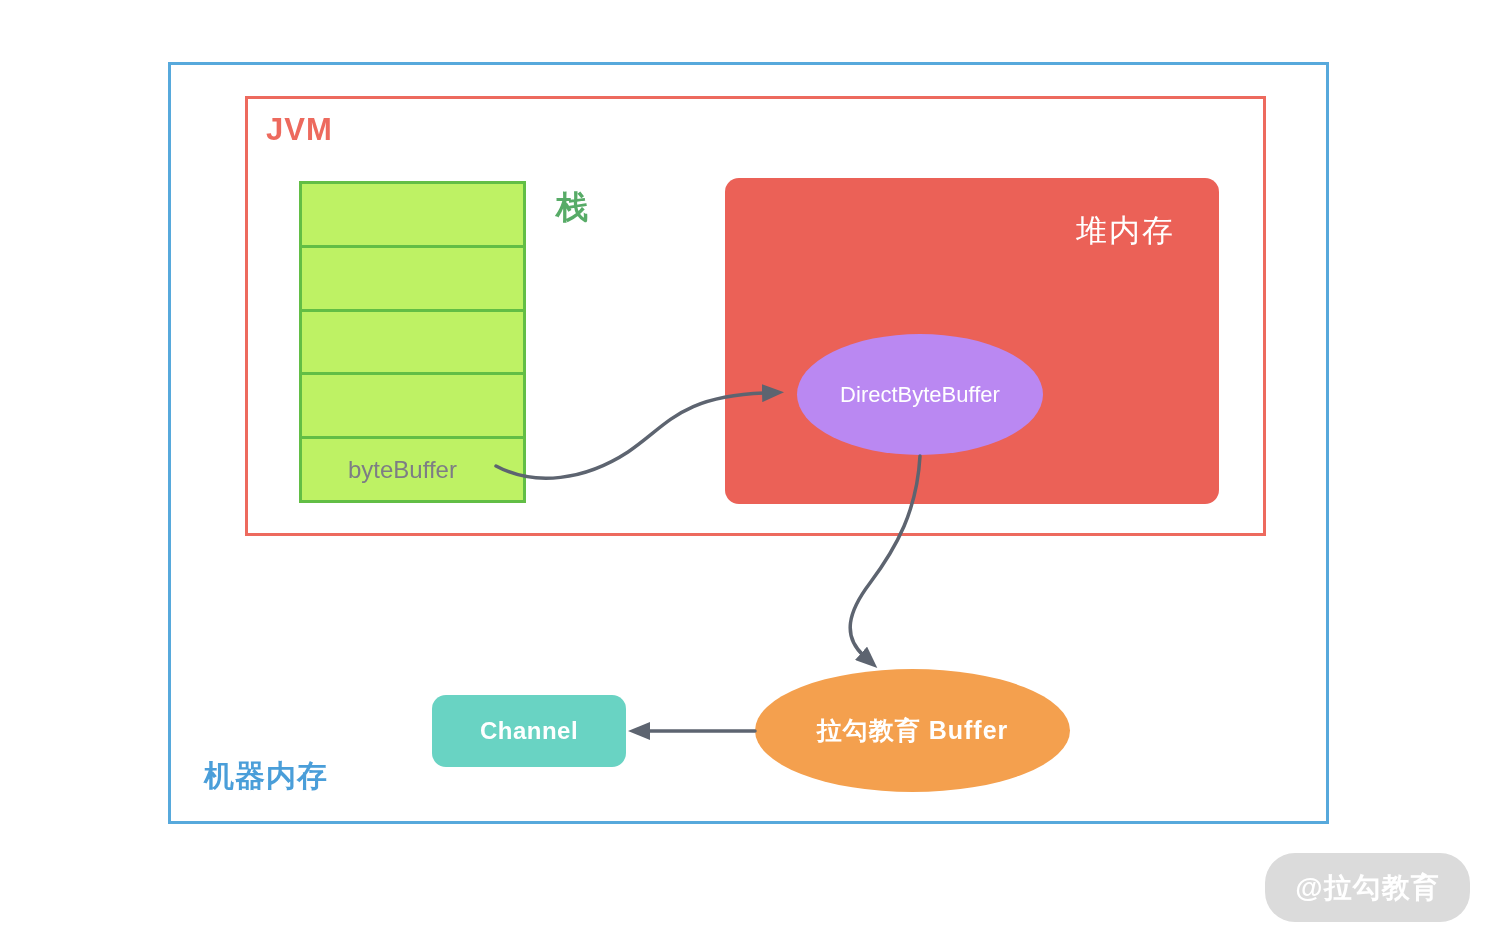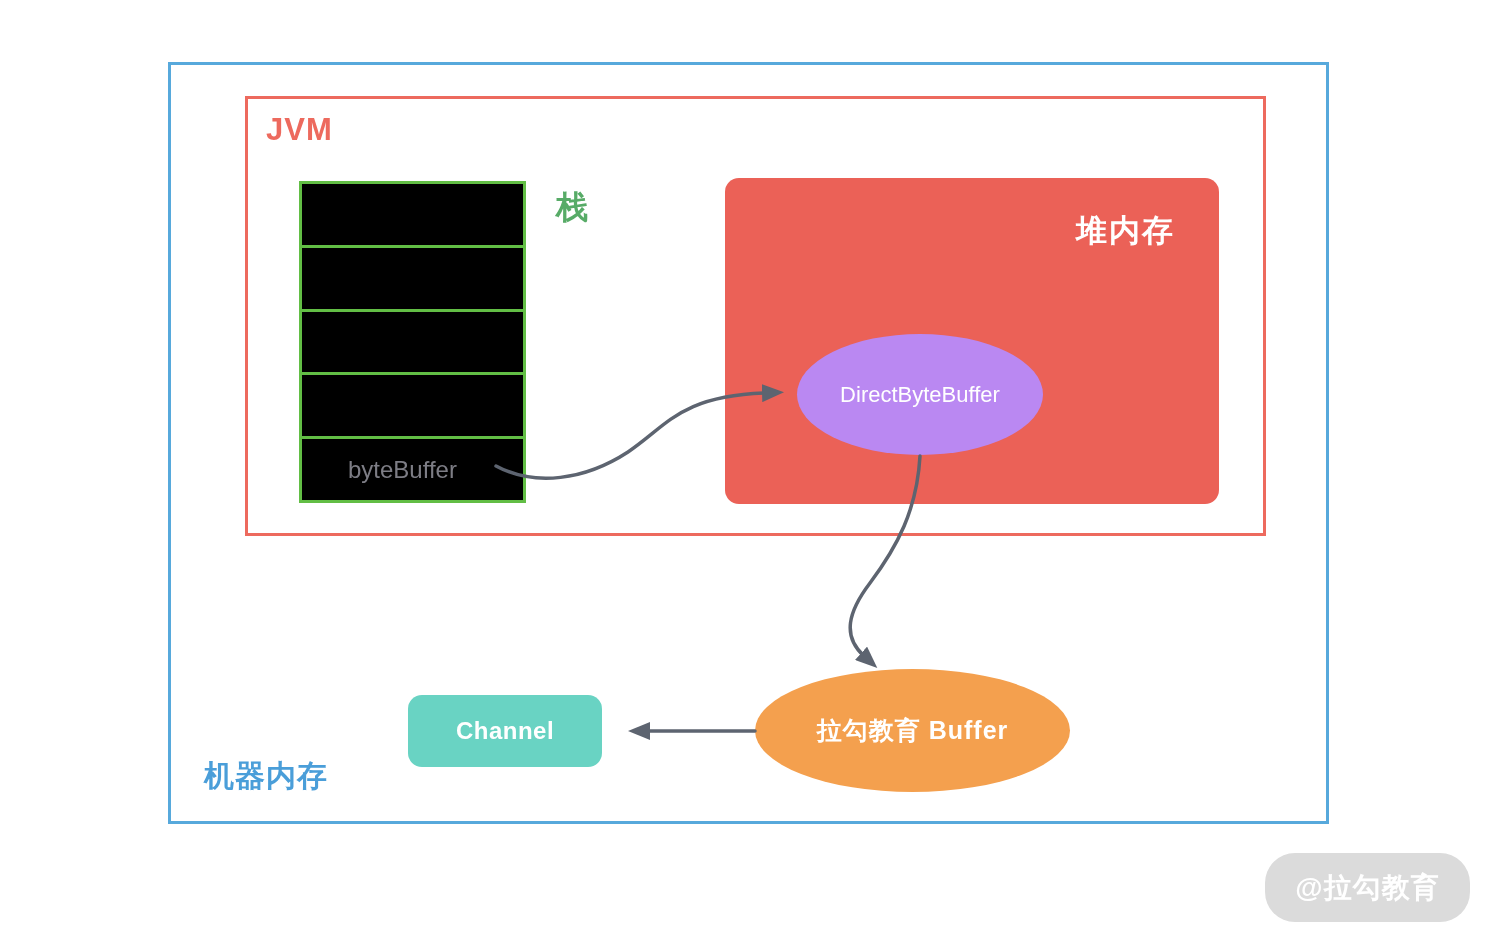--- a/index.html
+++ b/index.html
@@ -52,21 +52,21 @@
   .stack {
     left: 299px; top: 181px;
     width: 227px; height: 322px;
     display: flex;
     flex-direction: column;
   }
   .stack-cell {
     flex: 1 1 0;
     border: 3px solid var(--stack-border, #62BE45);
     margin-top: -3px;
-    background: #000000;
+    background: #bef264;
     display: flex;
     align-items: center;
     padding-left: 46px;
     font-size: 24px;
     color: var(--bytebuffer-text, #7D7D85);
   }
   .stack-cell:first-child { margin-top: 0; }
   .stack-label {
     left: 556px; top: 186px;
     font-size: 32px;
@@ -78,21 +78,21 @@
   .heap-box {
     left: 725px; top: 178px;
     width: 494px; height: 326px;
     background: var(--heap-fill, #EB6157);
     border-radius: 14px;
   }
   .heap-label {
     position: absolute;
     top: 32px; right: 44px;
     font-size: 31px;
-    font-weight: 700;
+    font-weight: 400;
     color: #ffffff;
     letter-spacing: 2px;
   }
 
   
   .ellipse {
     border-radius: 50%;
     display: flex;
     align-items: center;
     justify-content: center;
@@ -110,21 +110,21 @@
     left: 755px; top: 669px;
     width: 315px; height: 123px;
     background: var(--offheap-fill, #F4A04E);
     font-size: 25px;
     font-weight: 600;
     letter-spacing: 1px;
   }
 
   
   .channel-box {
-    left: 408px; top: 695px;
+    left: 432px; top: 695px;
     width: 194px; height: 72px;
     background: var(--channel-fill, #69D3C3);
     border-radius: 14px;
     display: flex;
     align-items: center;
     justify-content: center;
     color: #ffffff;
     font-size: 24px;
     font-weight: 600;
     letter-spacing: 0.5px;

